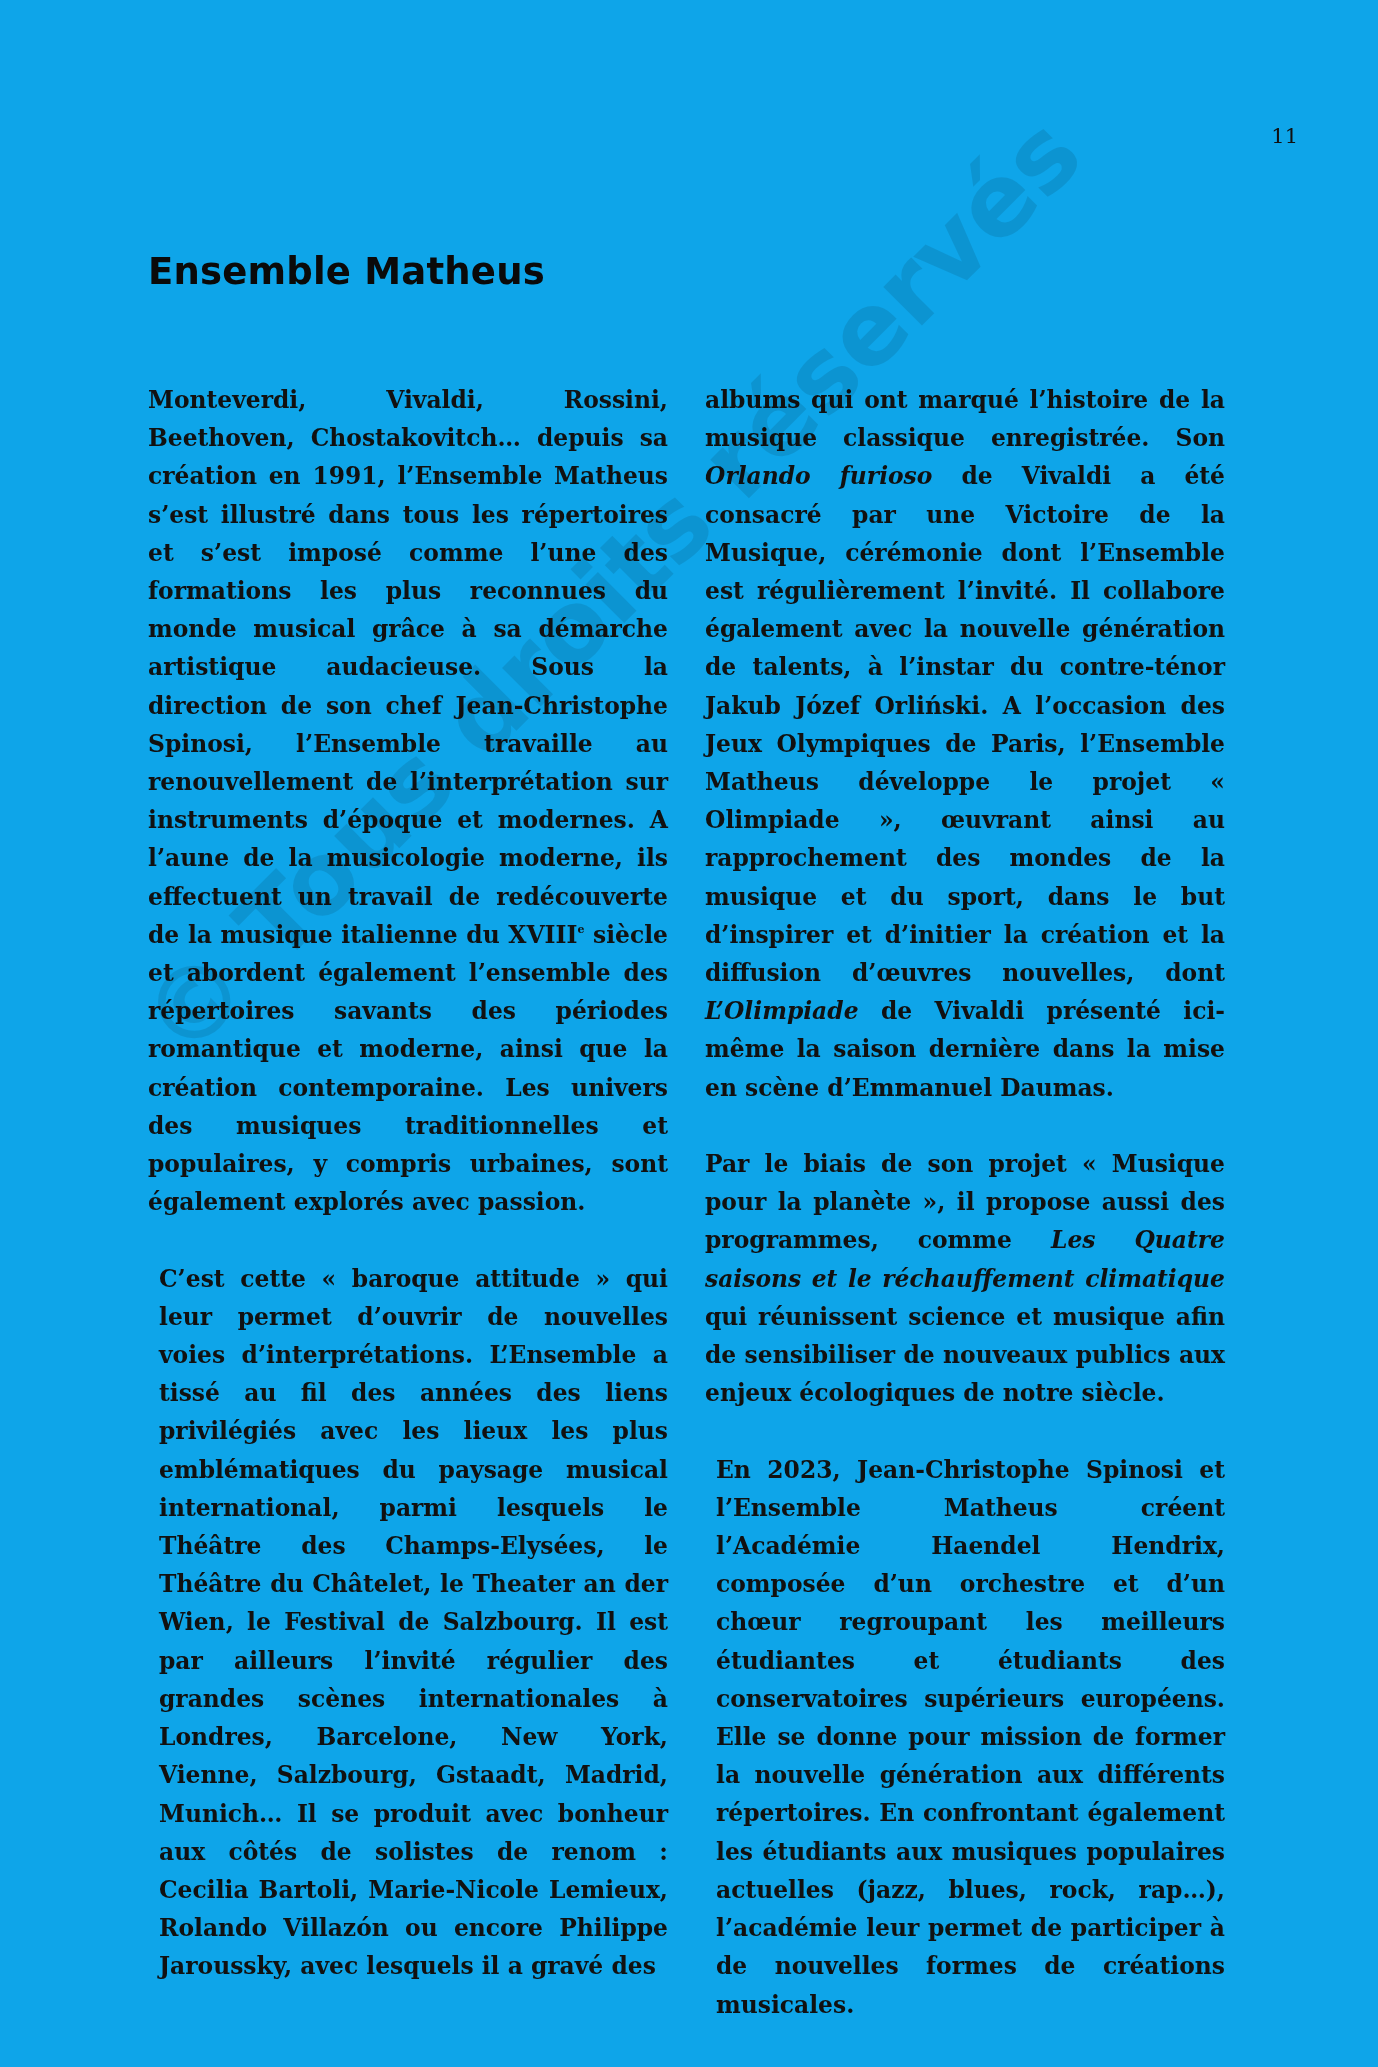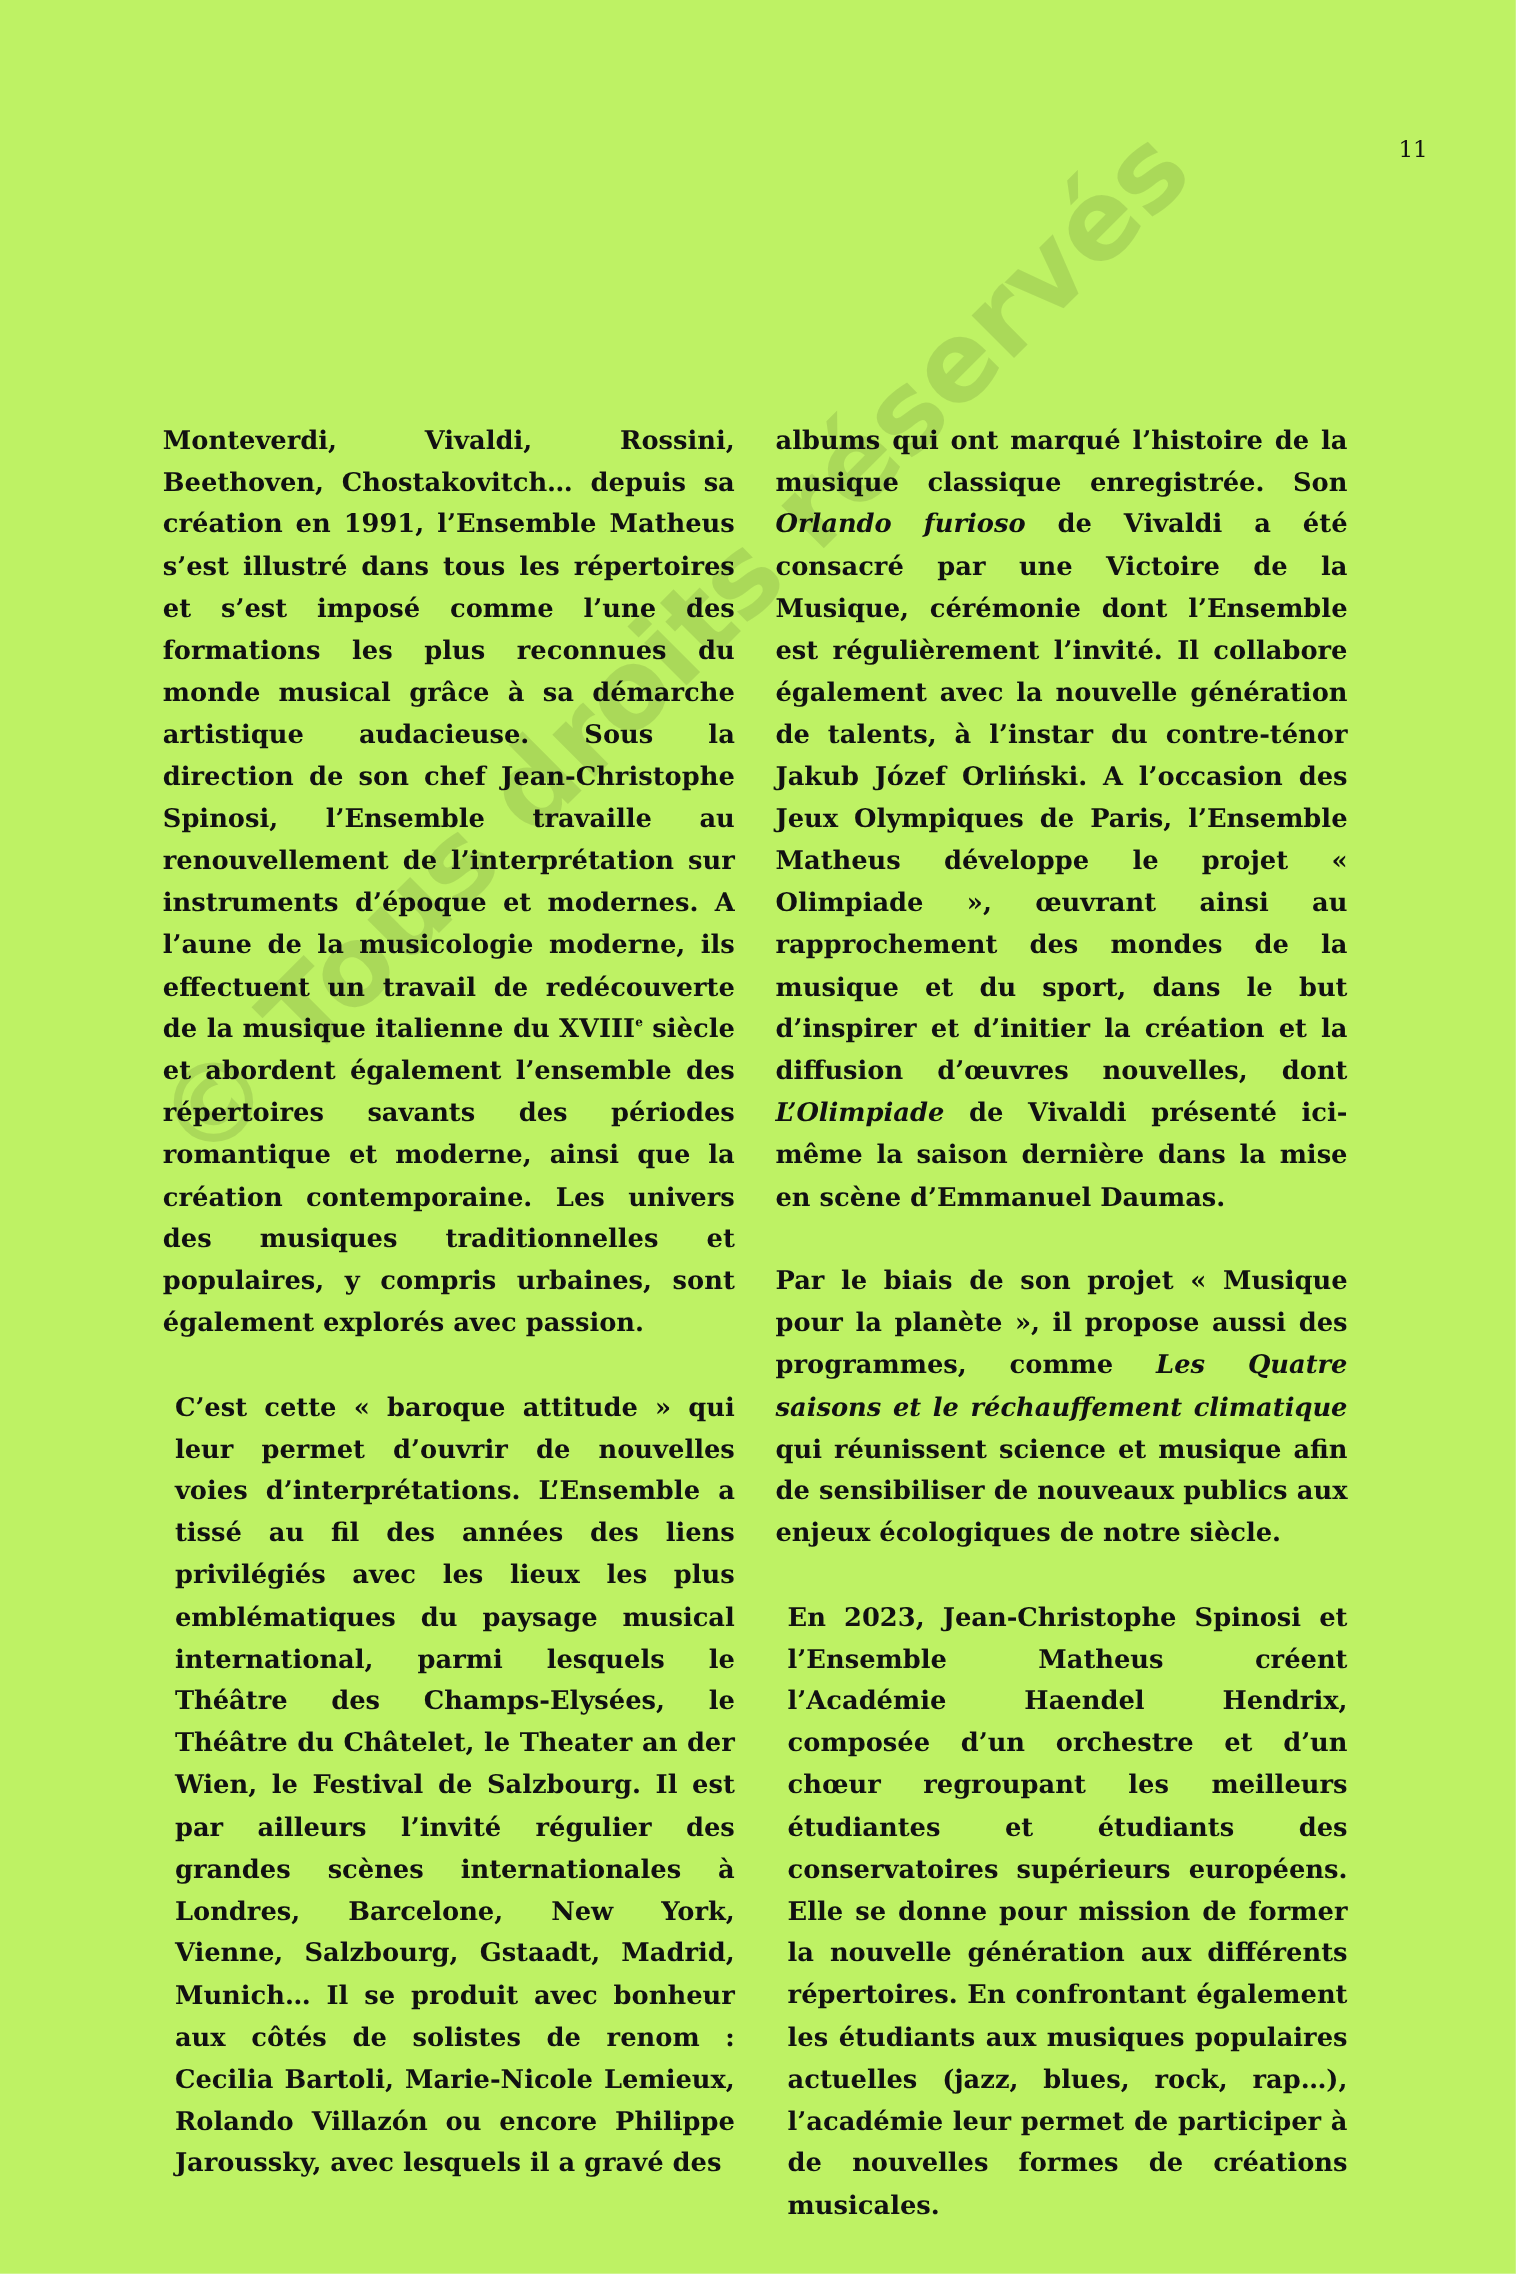--- a/index.html
+++ b/index.html
@@ -1,17 +1,17 @@
 <!DOCTYPE html>
 <html><head>
 <meta charset="utf-8">
 <style>
   html, body { margin: 0; padding: 0; background: #ffffff; }
   body { width: 1378px; height: 2067px; position: relative; overflow: hidden; }
-  .page { position: absolute; inset: 0; background: #bef264; }
+  .page { position: absolute; inset: 0; background: #0ea5e9; }
   .page-number {
     position: absolute; top: 124px; right: 80px;
     font-family: "DejaVu Serif", serif; font-size: 21px; color: #111;
   }
   .title {
     position: absolute; left: 148px; top: 250px; margin: 0;
     font-family: "DejaVu Sans", sans-serif; font-weight: bold;
     font-size: 37px; letter-spacing: 0.2px; color: #0a0a0a;
   }
   .col {
@@ -32,20 +32,21 @@
     font-family: "DejaVu Sans", sans-serif; font-weight: bold;
     font-size: 100px; color: rgba(0,0,0,0.10); white-space: nowrap;
     pointer-events: none;
   }
 </style>
 </head>
 <body>
 
 <div class="page">
   <div class="page-number">11</div>
+  <h1 class="title">Ensemble Matheus</h1>
 
   <div class="col col-left">
     <p><span>Monteverdi, Vivaldi, Rossini, Beethoven, Chostakovitch… depuis sa création en 1991, l’Ensemble Matheus s’est illustré dans tous les répertoires et s’est imposé comme l’une des formations les plus reconnues du monde musical grâce à sa démarche artistique audacieuse. Sous la direction de son chef Jean-Christophe Spinosi, l’Ensemble travaille au renouvellement de l’interprétation sur instruments d’époque et modernes. A l’aune de la musicologie moderne, ils effectuent un travail de redécouverte de la musique italienne du XVIII</span><sup>e</sup><span> siècle et abordent également l’ensemble des répertoires savants des périodes romantique et moderne, ainsi que la création contemporaine. Les univers des musiques traditionnelles et populaires, y compris urbaines, sont également explorés avec passion.</span></p>
     <p>C’est cette « baroque attitude » qui leur permet d’ouvrir de nouvelles voies d’interprétations. L’Ensemble a tissé au fil des années des liens privilégiés avec les lieux les plus emblématiques du paysage musical international, parmi lesquels le Théâtre des Champs-Elysées, le Théâtre du Châtelet, le Theater an der Wien, le Festival de Salzbourg. Il est par ailleurs l’invité régulier des grandes scènes internationales à Londres, Barcelone, New York, Vienne, Salzbourg, Gstaadt, Madrid, Munich… Il se produit avec bonheur aux côtés de solistes de renom : Cecilia Bartoli, Marie-Nicole Lemieux, Rolando Villazón ou encore Philippe Jaroussky, avec lesquels il a gravé des</p>
   </div>
 
   <div class="col col-right">
     <p><span>albums qui ont marqué l’histoire de la musique classique enregistrée. Son </span><em>Orlando furioso</em><span> de Vivaldi a été consacré par une Victoire de la Musique, cérémonie dont l’Ensemble est régulièrement l’invité. Il collabore également avec la nouvelle génération de talents, à l’instar du contre-ténor Jakub Józef Orliński. A l’occasion des Jeux Olympiques de Paris, l’Ensemble Matheus développe le projet « Olimpiade », œuvrant ainsi au rapprochement des mondes de la musique et du sport, dans le but d’inspirer et d’initier la création et la diffusion d’œuvres nouvelles, dont </span><em>L’Olimpiade</em><span> de Vivaldi présenté ici-même la saison dernière dans la mise en scène d’Emmanuel Daumas.</span></p>
     <p><span>Par le biais de son projet « Musique pour la planète », il propose aussi des programmes, comme </span><em>Les Quatre saisons et le réchauffement climatique</em><span> qui réunissent science et musique afin de sensibiliser de nouveaux publics aux enjeux écologiques de notre siècle.</span></p>
     <p>En 2023, Jean-Christophe Spinosi et l’Ensemble Matheus créent l’Académie Haendel Hendrix, composée d’un orchestre et d’un chœur regroupant les meilleurs étudiantes et étudiants des conservatoires supérieurs européens. Elle se donne pour mission de former la nouvelle génération aux différents répertoires. En confrontant également les étudiants aux musiques populaires actuelles (jazz, blues, rock, rap…), l’académie leur permet de participer à de nouvelles formes de créations musicales.</p>

